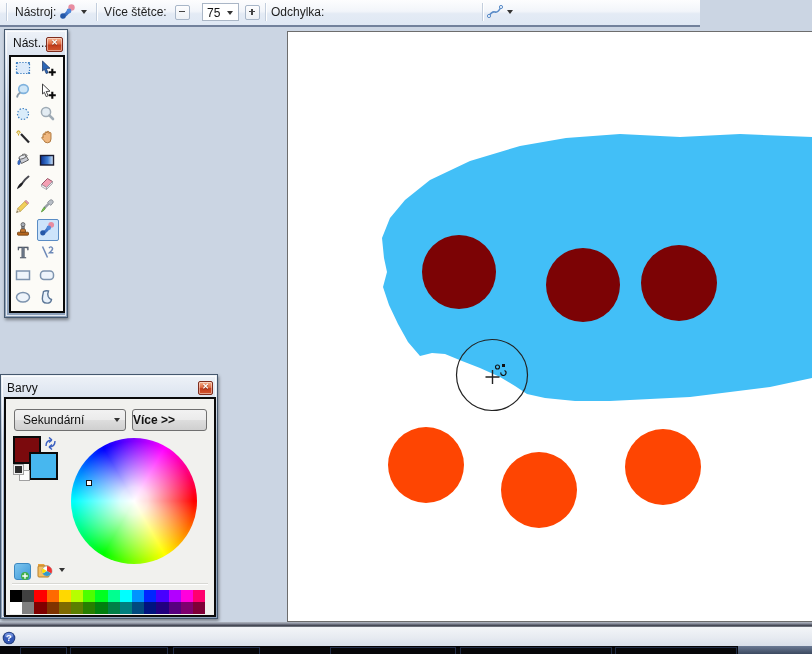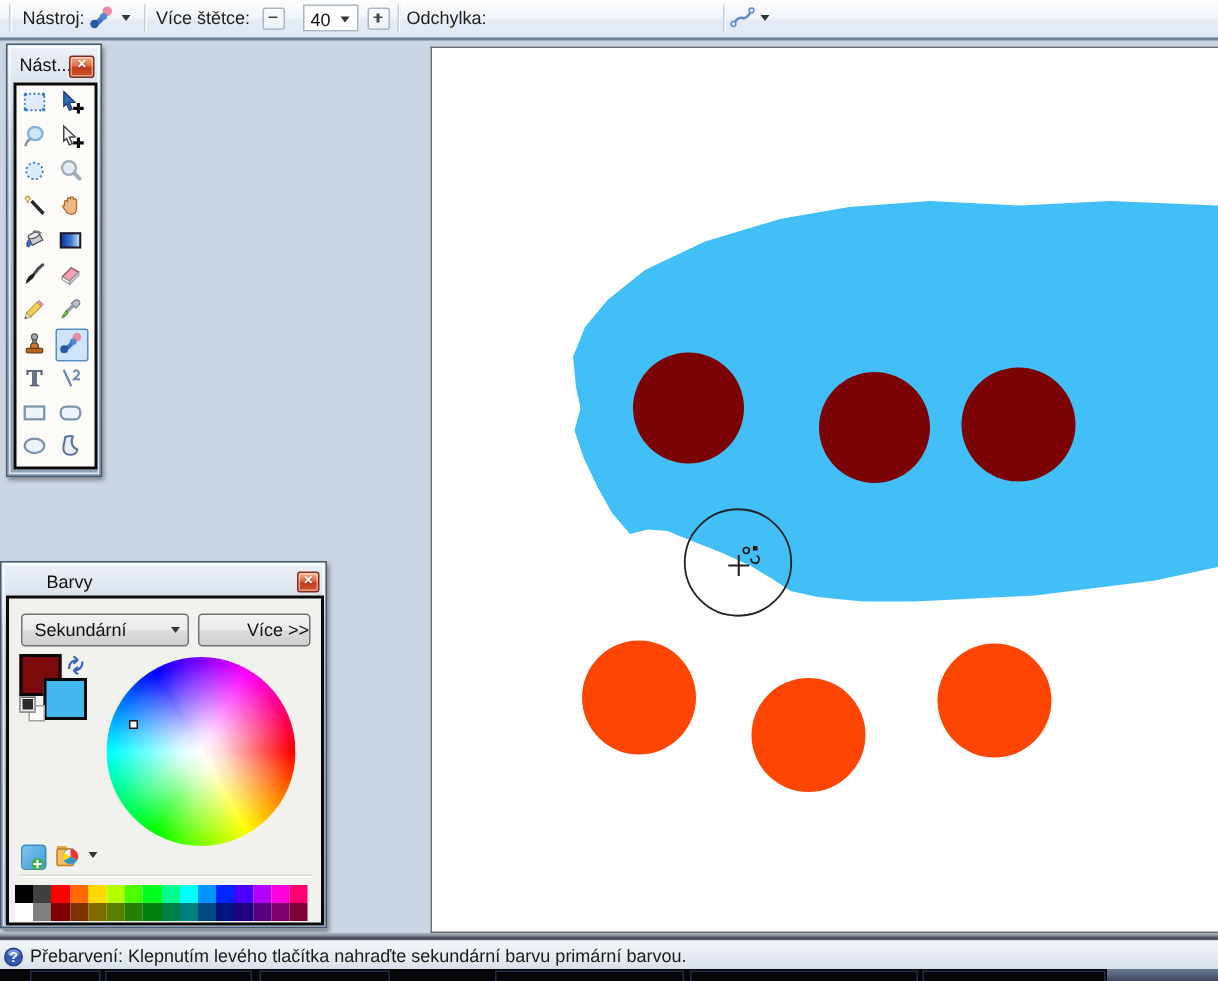--- a/index.html
+++ b/index.html
@@ -1,19 +1,19 @@
 <!DOCTYPE html>
 <html><head><meta charset="utf-8">
 <style>
   html,body{margin:0;padding:0;}
   body{width:812px;height:654px;position:relative;overflow:hidden;
        font-family:"Liberation Sans",sans-serif;background:#cbd5e3;}
   .abs{position:absolute;}
   
-  #toolbar{left:0;top:0;width:812px;height:25px;
+  #toolbar{left:0;top:0;width:700px;height:25px;
     background:linear-gradient(#fdfdfe 0%,#f2f5fa 45%,#e4ebf5 55%,#dfe8f4 100%);
     border-bottom:2px solid #72819c;}
   .tsep{position:absolute;top:3px;width:1px;height:18px;background:#c3cedd;border-right:1px solid #fff;}
   .tlabel{position:absolute;top:5px;font-size:12px;color:#1e1e1e;}
   .downarrow{position:absolute;width:0;height:0;border-left:3.5px solid transparent;
     border-right:3.5px solid transparent;border-top:4px solid #333;}
   
   .fwin{position:absolute;background:linear-gradient(#eef2f8 0%,#dce4ef 9%,#b2c0d5 26%,#97aac2 70%,#8da1bb 100%);
     border:1px solid #45586e;box-shadow:1px 2px 3px rgba(0,0,0,.4);}
   .fwin .inhl{position:absolute;left:1px;top:1px;right:1px;bottom:1px;
@@ -81,21 +81,21 @@
     <circle cx="4" cy="13" r="2.8" fill="#2558a8"></circle>
     <circle cx="10" cy="8" r="2.4" fill="#4f86d8"></circle>
   </svg>
   <div class="downarrow" style="left:81px;top:10px"></div>
   <div class="tsep" style="left:96px"></div>
   <div class="tlabel" style="left:104px">Více štětce:</div>
   <div class="abs" style="left:175px;top:5px;width:13px;height:13px;border:1px solid #a8b6c8;border-radius:2px;background:linear-gradient(#fdfdfe,#edf1f6);">
      <div style="position:absolute;left:3px;top:5px;width:6px;height:1.4px;background:#444"></div>
   </div>
   <div class="abs" style="left:202px;top:3px;width:37px;height:18px;border:1px solid #aab6c6;background:#fff;box-sizing:border-box;">
-     <div style="position:absolute;left:4px;top:2px;font-size:12px;color:#111;">40</div>
+     <div style="position:absolute;left:4px;top:2px;font-size:12px;color:#111;">75</div>
      <div class="downarrow" style="left:24px;top:7px"></div>
   </div>
   <div class="abs" style="left:245px;top:5px;width:13px;height:13px;border:1px solid #a8b6c8;border-radius:2px;background:linear-gradient(#fdfdfe,#edf1f6);">
      <div style="position:absolute;left:3px;top:5px;width:6px;height:1.4px;background:#444"></div>
      <div style="position:absolute;left:5.3px;top:2.7px;width:1.4px;height:6px;background:#444"></div>
   </div>
   <div class="tsep" style="left:265px"></div>
   <div class="tlabel" style="left:271px">Odchylka:</div>
   <div class="tsep" style="left:482px"></div>
   <svg class="abs" style="left:486px;top:3px" width="18" height="17" viewBox="0 0 18 17">
@@ -216,30 +216,30 @@
         </svg>
         <svg class="ticon" style="left:27px;top:231px" viewBox="0 0 18 18">
           <path d="M5.5,3.5 Q8,2.2 10.5,3 Q9.2,6 10.2,8.5 Q11.2,10.8 13.5,11.5 Q13.2,14.5 10.5,15 Q6.5,15.6 5,13.5 Q3.8,11.8 4.6,8 Q5.2,5.3 5.5,3.5 Z" fill="#e8f1fa" stroke="#5a7596" stroke-width="1.4"></path>
         </svg>
       </div>
   </div>
 </div>
 
 <div class="fwin" id="colors">
   <div class="inhl"></div>
-  <div class="ftitle" style="left:6px;margin-left:24px;">Barvy</div>
+  <div class="ftitle" style="left:6px;">Barvy</div>
   <div class="fclose" style="left:197px;top:6px;width:13px;height:12px;">
       <div class="xglyph">✕</div>
     </div>
   <div id="colpanel">
     <div class="btnish" style="left:8px;top:10px;width:110px;">
       <div style="position:absolute;left:8px;top:3px;">Sekundární</div>
       <div class="downarrow" style="left:99px;top:8px"></div>
     </div>
-    <div class="btnish" style="left:126px;top:10px;width:73px;text-align:right;">
+    <div class="btnish" style="left:126px;top:10px;width:73px;text-align:left;font-weight:bold;">
       <div style="position:absolute;width:100%;top:3px;">Více &gt;&gt;</div>
     </div>
 
     <div style="position:absolute;left:7px;top:37px;width:24px;height:24px;border:2px solid #0a0a0a;background:#7b0a0d;"></div>
     <div style="position:absolute;left:23px;top:53px;width:25px;height:24px;border:2px solid #0a0a0a;background:#47b7ef;"></div>
     <svg style="position:absolute;left:38px;top:38px" width="13" height="13" viewBox="0 0 13 13">
       <path d="M2,9 Q2,3 8,3 M8,3 l-3,-2.5 M8,3 l-3,2.5 M11,4 Q11,10 5,10 M5,10 l3,-2.5 M5,10 l3,2.5" stroke="#3a5fc0" stroke-width="1.4" fill="none"></path>
     </svg>
     <div style="position:absolute;left:13px;top:71px;width:9px;height:9px;border:1px solid #a0a0a0;background:#fcfcfc;"></div>
     <div style="position:absolute;left:7px;top:65px;width:9px;height:9px;border:1px solid #a0a0a0;background:#2b2b2b;box-shadow:inset 0 0 0 1px #f0f0f0;"></div>
@@ -302,21 +302,20 @@
 </div>
 
 <div class="abs" id="sep-band"></div>
 <div class="abs" id="status">
   <svg style="position:absolute;left:2px;top:4px" width="14" height="14">
     <circle cx="7" cy="7" r="6.3" fill="#26407e"></circle>
     <circle cx="7" cy="7" r="5.4" fill="#3558b4"></circle>
     <ellipse cx="7" cy="4.4" rx="4" ry="2.4" fill="rgba(160,190,255,.55)"></ellipse>
     <text x="7" y="10.3" font-size="9.5" font-weight="bold" fill="#fff" text-anchor="middle">?</text>
   </svg>
-  <div style="position:absolute;left:20px;top:3px;font-size:12px;color:#1a1a1a;">Přebarvení: Klepnutím levého tlačítka nahraďte sekundární barvu primární barvou.</div>
 </div>
 <div class="abs" id="taskbar">
   <div style="position:absolute;left:20px;top:1px;width:45px;height:7px;border:1px solid #232f4a;border-bottom:none;"></div>
   <div style="position:absolute;left:70px;top:1px;width:96px;height:7px;border:1px solid #232f4a;border-bottom:none;"></div>
   <div style="position:absolute;left:173px;top:1px;width:85px;height:7px;border:1px solid #232f4a;border-bottom:none;"></div>
   <div style="position:absolute;left:330px;top:1px;width:124px;height:7px;border:1px solid #232f4a;border-bottom:none;"></div>
   <div style="position:absolute;left:460px;top:1px;width:150px;height:7px;border:1px solid #202c45;border-bottom:none;"></div>
   <div style="position:absolute;left:615px;top:1px;width:120px;height:7px;border:1px solid #202c45;border-bottom:none;"></div>
   <div style="position:absolute;left:738px;top:0px;width:74px;height:8px;background:linear-gradient(#6b7a94,#3c4960);"></div>
 </div>

